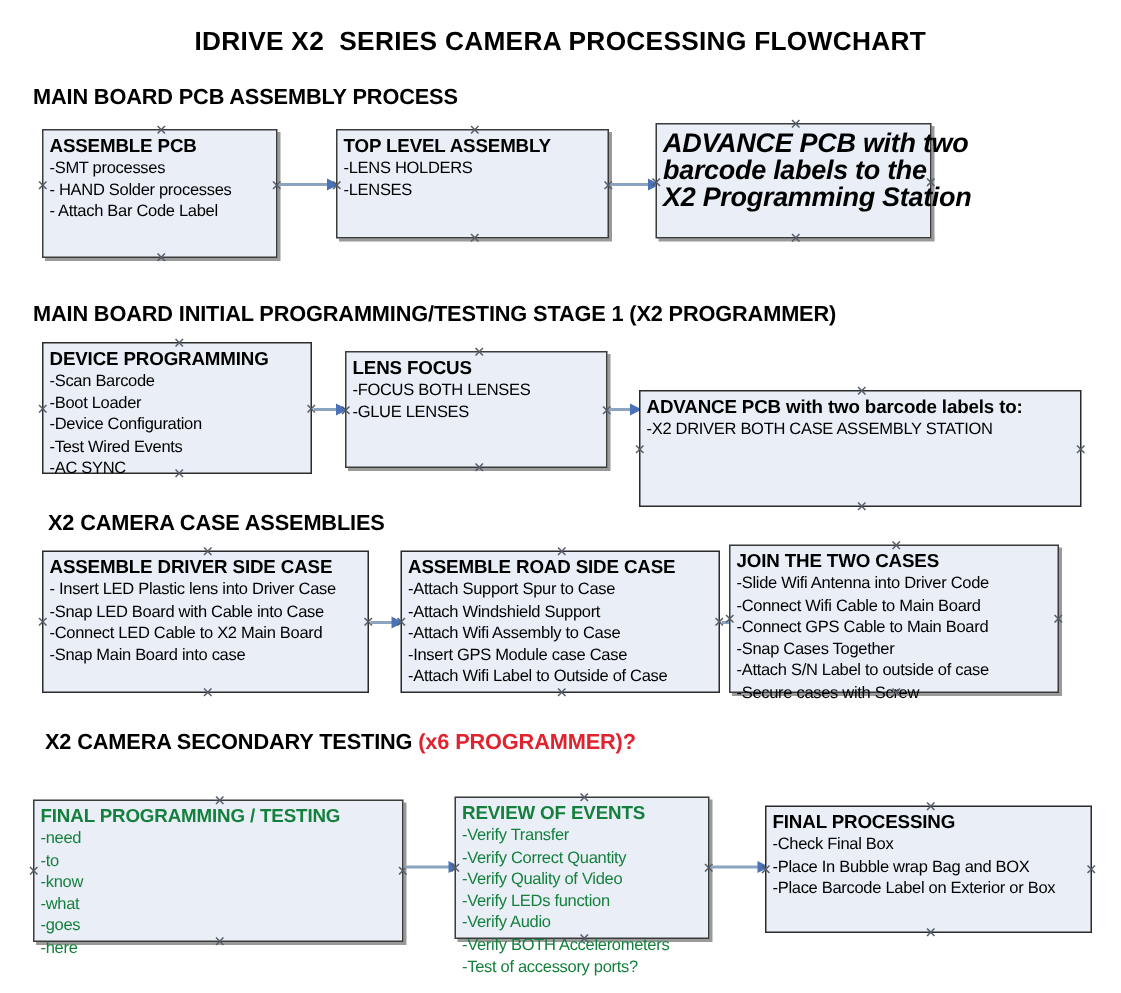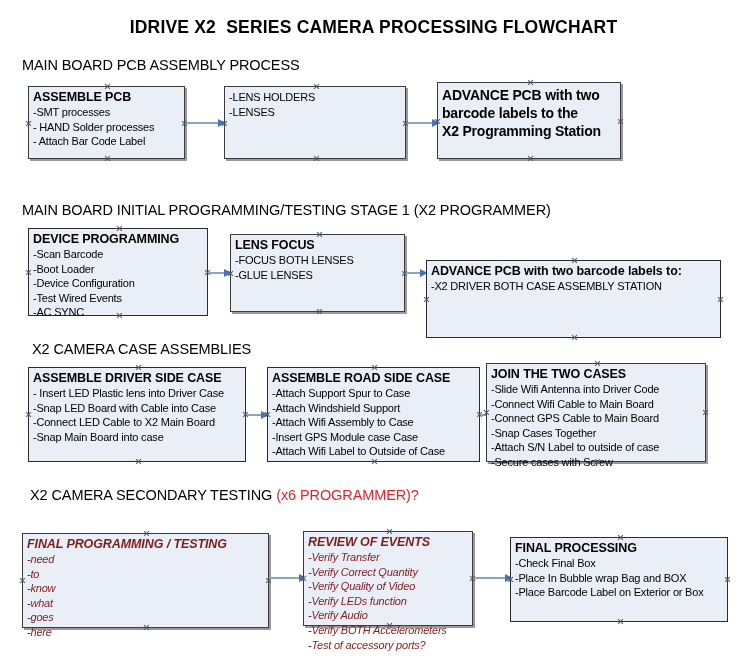--- a/index.html
+++ b/index.html
@@ -32,21 +32,21 @@
     font-size: 17.5px;
     font-weight: bold;
     letter-spacing: 0.2px;
     white-space: pre;
   }
 
   
   .section-heading {
     position: absolute;
     font-size: 14.5px;
-    font-weight: normal;
+    font-weight: bold;
     white-space: nowrap;
     letter-spacing: -0.1px;
   }
   .section-heading .accent {
     color: #e0232e;
   }
 
   
   .node {
     position: absolute;
@@ -69,27 +69,27 @@
     letter-spacing: -0.1px;
   }
   .node .node-line {
     font-size: 11px;
     line-height: 14.6px;
     white-space: nowrap;
     letter-spacing: -0.2px;
   }
   .node.allbold .node-line {
     font-weight: bold;
-    font-size: 14px;
+    font-size: 18px;
     line-height: 18px;
+    font-style: italic;
   }
   .node.red .node-title,
   .node.red .node-line {
-    color: #7f1d1d;
-    font-style: italic;
+    color: #15803d;
   }
 
   
   .handle {
     position: absolute;
     width: 7px;
     height: 7px;
     pointer-events: none;
   }
   .handle::before,
@@ -126,36 +126,37 @@
 <body>
 
 <div id="canvas">
 
   <div class="doc-title">IDRIVE X2  SERIES CAMERA PROCESSING FLOWCHART</div>
 
   <div class="section-heading" style="left:22px; top:57px;">
     <span>MAIN BOARD PCB ASSEMBLY PROCESS</span>
   </div>
 
-  <div class="node" style="left:28px; top:86px; width:157px; height:73px;">
+  <div class="node" style="left:28px; top:86px; width:157px; height:86px;">
     <div class="node-title">ASSEMBLE PCB</div>
     <div class="node-line">-SMT processes</div>
     <div class="node-line">- HAND Solder processes</div>
     <div class="node-line">- Attach Bar Code Label</div>
     <span class="handle" style="left:75px; top:-4px;"></span>
     <span class="handle" style="left:75px; bottom:-4px;"></span>
     <span class="handle" style="left:-4px; top:33px;"></span>
     <span class="handle" style="right:-4px; top:33px;"></span>
   </div>
 
   <div class="connector" style="left:186px; top:122px; width:39px;">
     <span class="arrowhead"></span>
   </div>
 
   <div class="node" style="left:224px; top:86px; width:182px; height:73px;">
+    <div class="node-title">TOP LEVEL ASSEMBLY</div>
     <div class="node-line">-LENS HOLDERS</div>
     <div class="node-line">-LENSES</div>
     <span class="handle" style="left:88px; top:-4px;"></span>
     <span class="handle" style="left:88px; bottom:-4px;"></span>
     <span class="handle" style="left:-4px; top:33px;"></span>
     <span class="handle" style="right:-4px; top:33px;"></span>
   </div>
 
   <div class="connector" style="left:407px; top:122px; width:32px;">
     <span class="arrowhead"></span>

